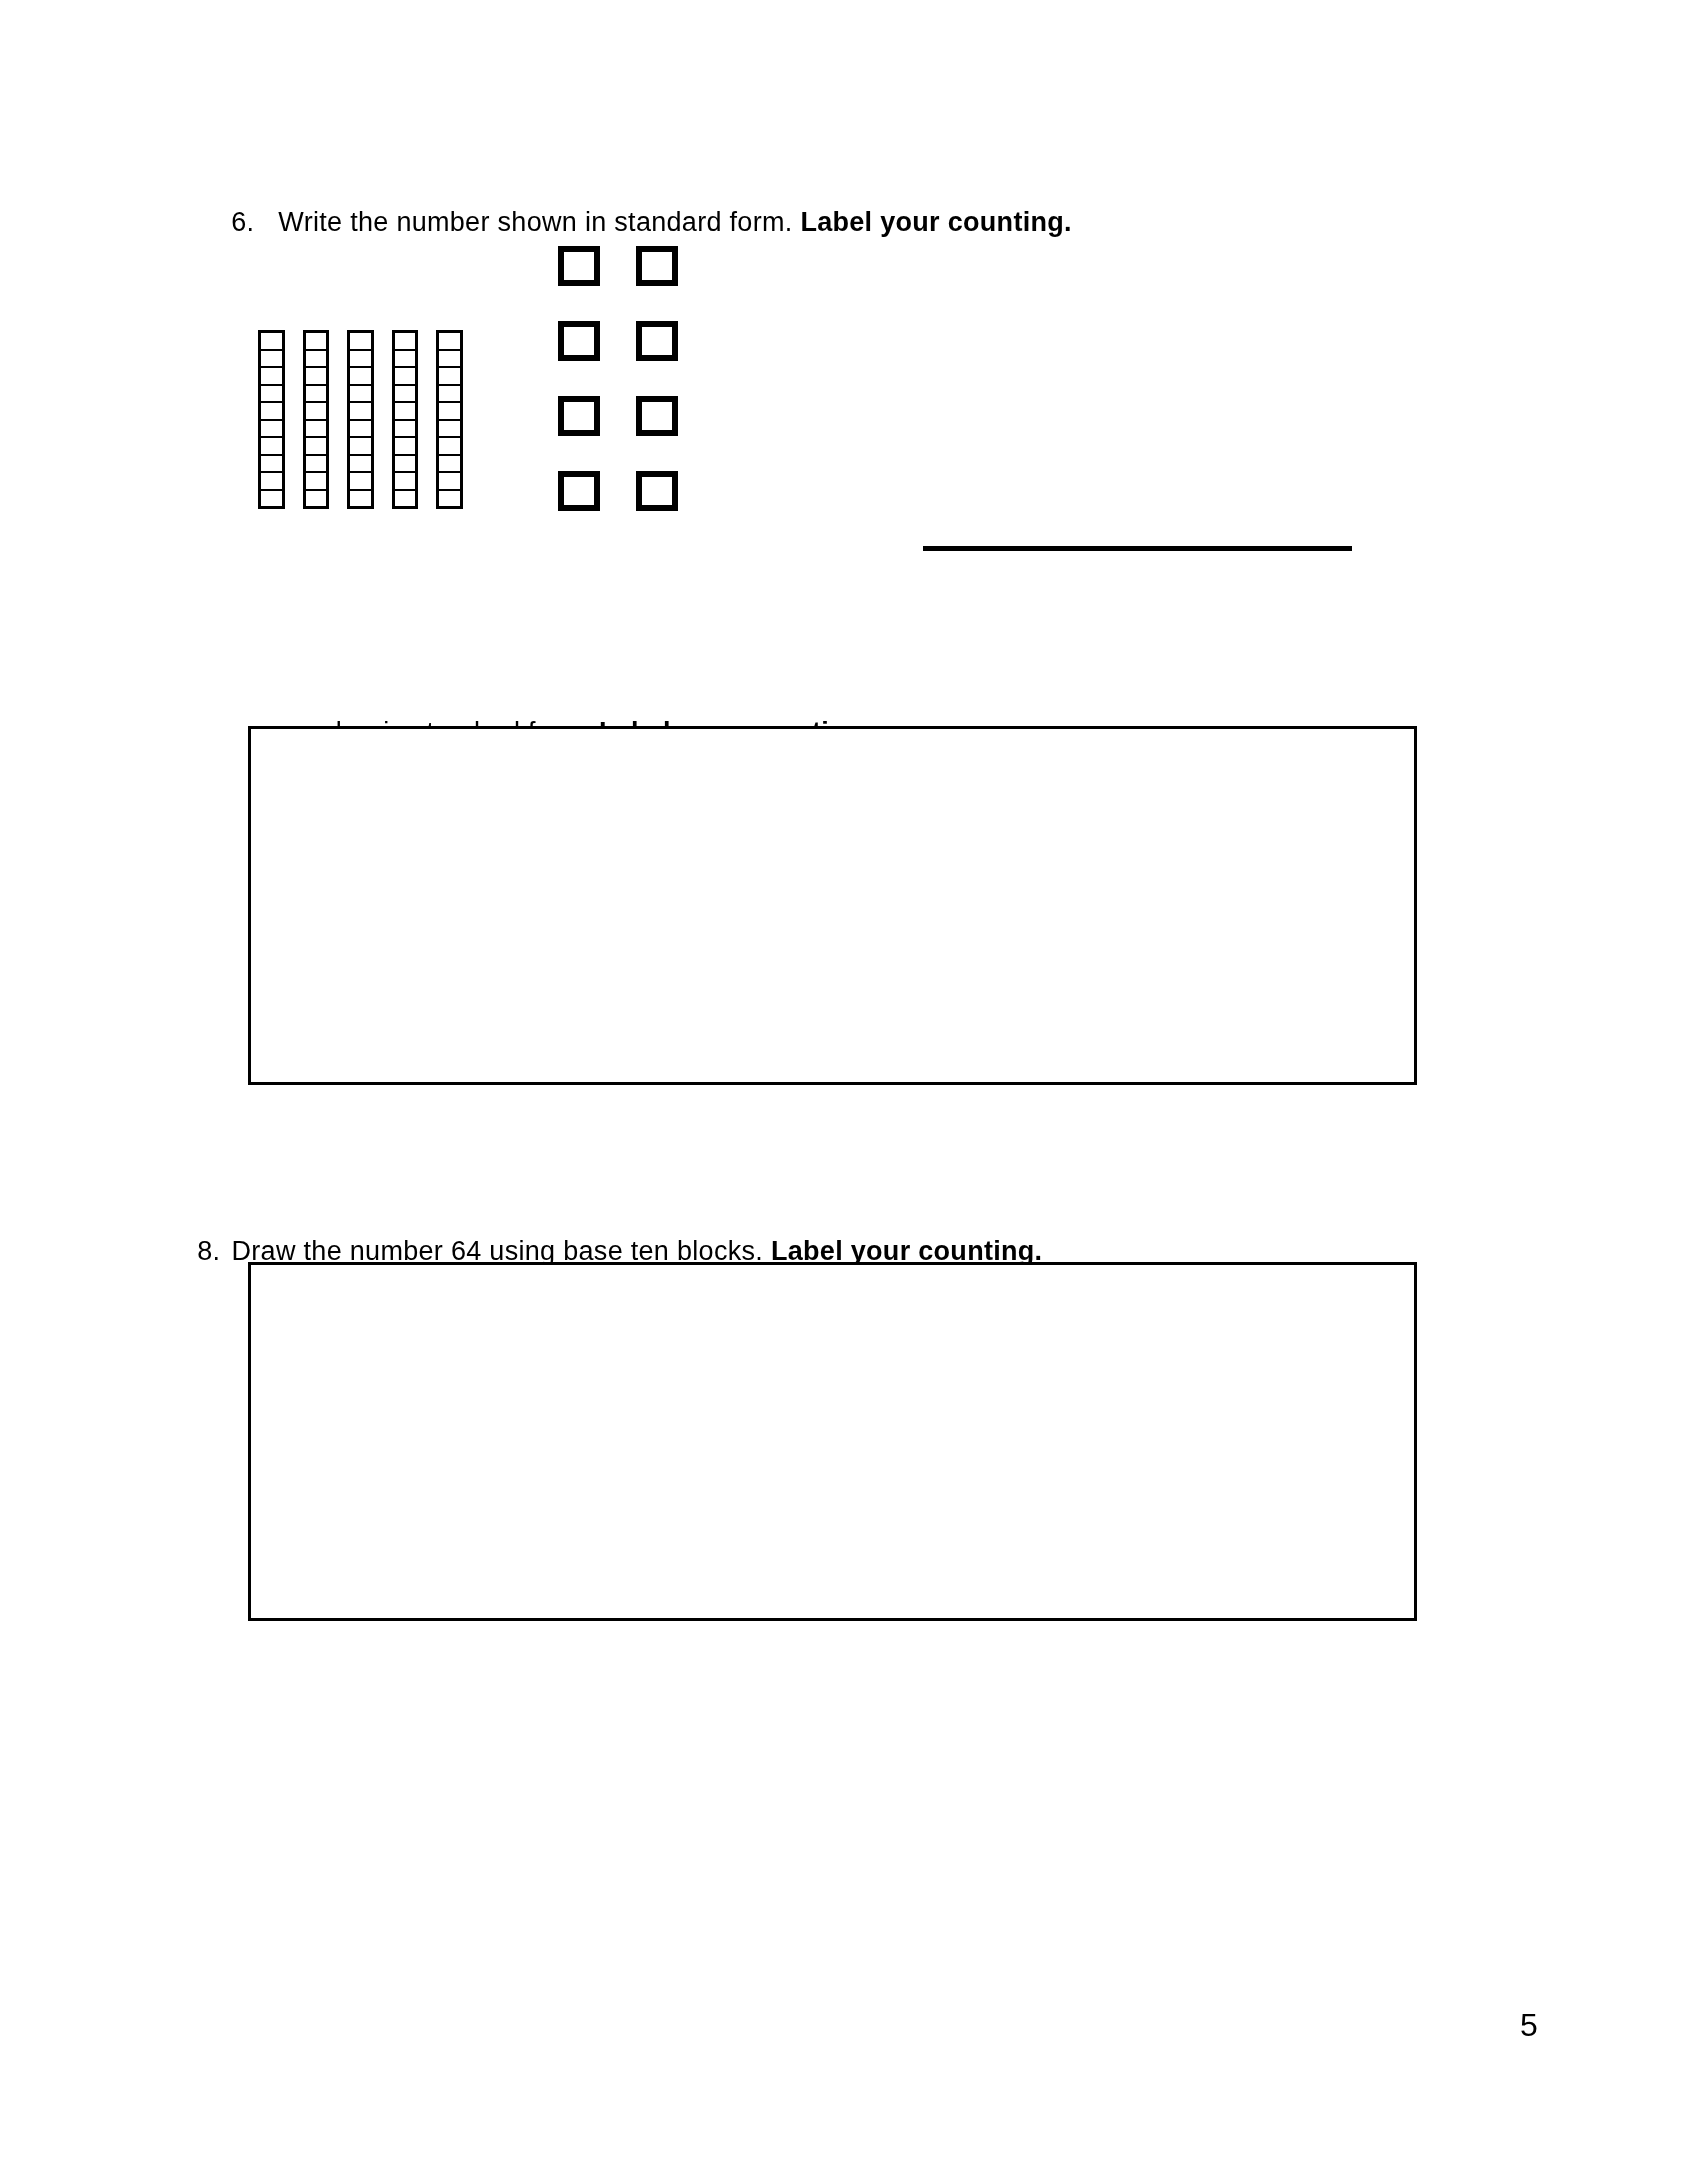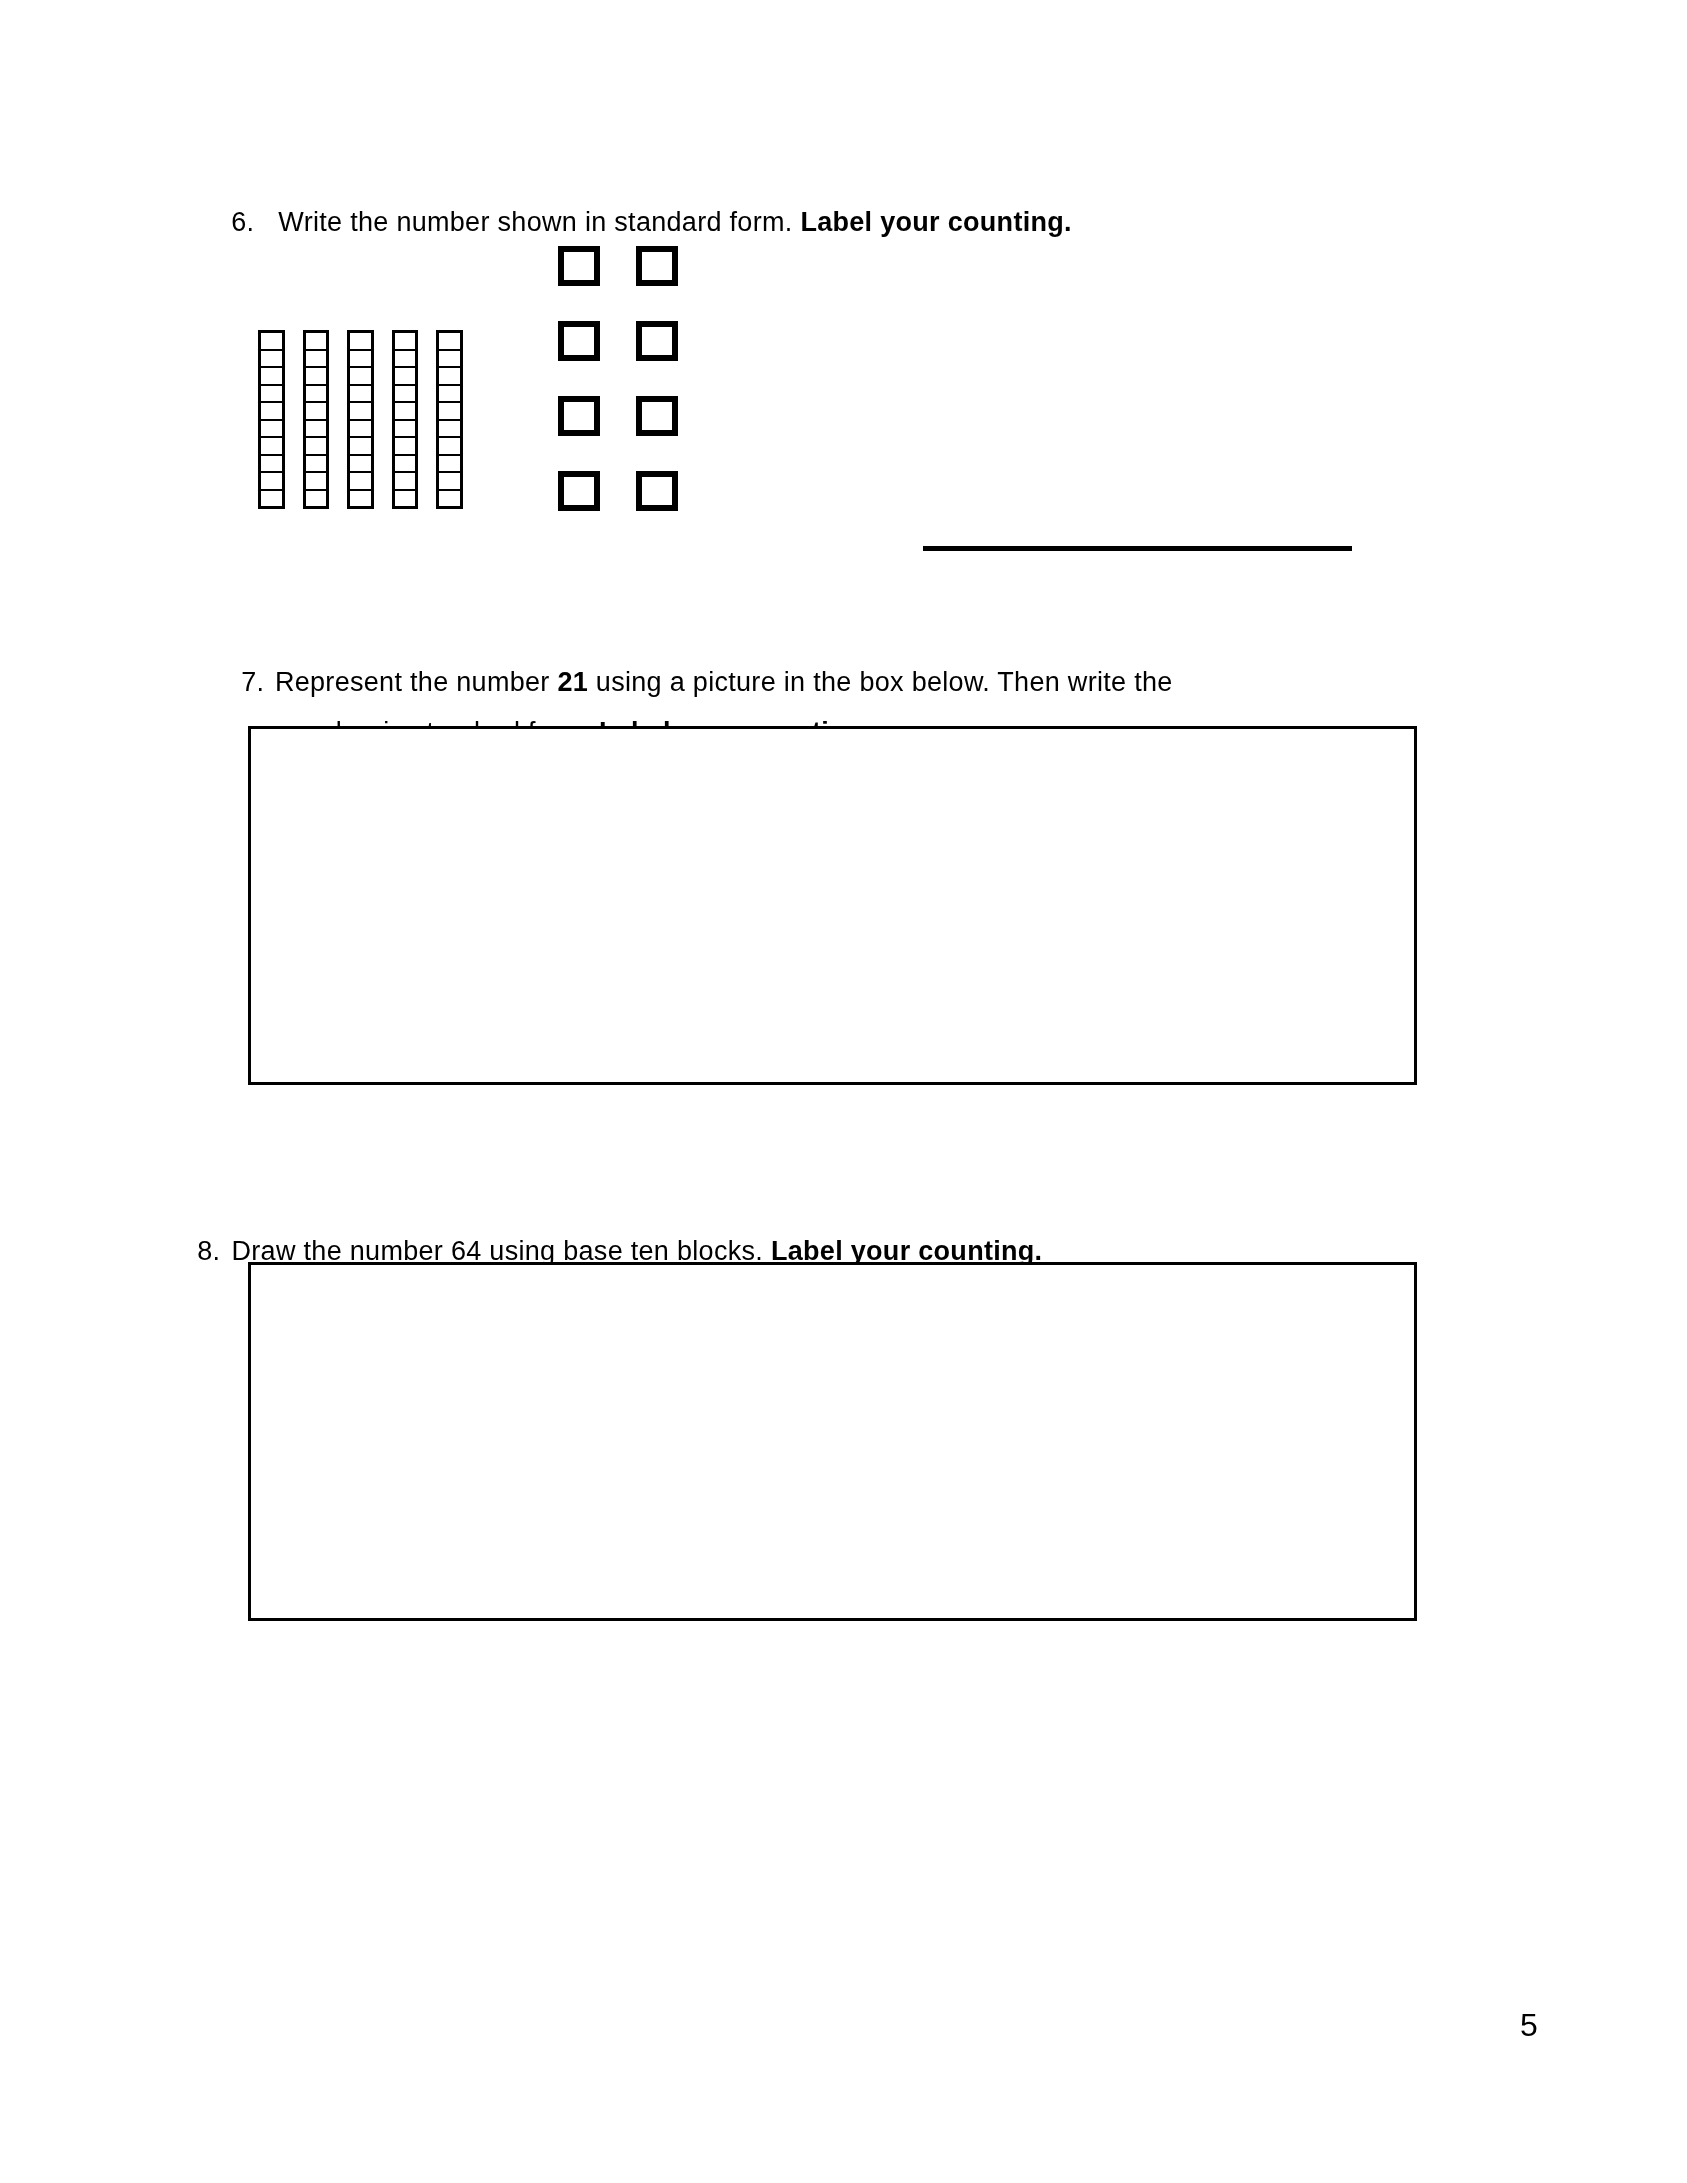--- a/index.html
+++ b/index.html
@@ -157,23 +157,20 @@
       <div class="unit"></div>
       <div class="unit"></div>
       <div class="unit"></div>
       <div class="unit"></div>
       <div class="unit"></div>
       <div class="unit"></div>
     </div>
 
   <div class="answer-line"></div>
 
-  <div class="q" style="left:210px; top:607px;">
-    <span class="qnum" style="margin-right:10.6px;">7.</span><span>Represent the number </span><span class="bold">21</span><span> using a picture in the box below. Then write the</span>
-  </div>
   <div class="q" style="left:251px; top:657px;">
     <span>number in standard form. </span><span class="bold">Label your counting.</span>
   </div>
 
   <div class="answer-box box-q7"></div>
 
   <div class="q" style="left:166px; top:1176px;">
     <span class="qnum" style="margin-right:11.2px;">8.</span><span>Draw the number 64 using base ten blocks. </span><span class="bold">Label your counting.</span>
   </div>
 

